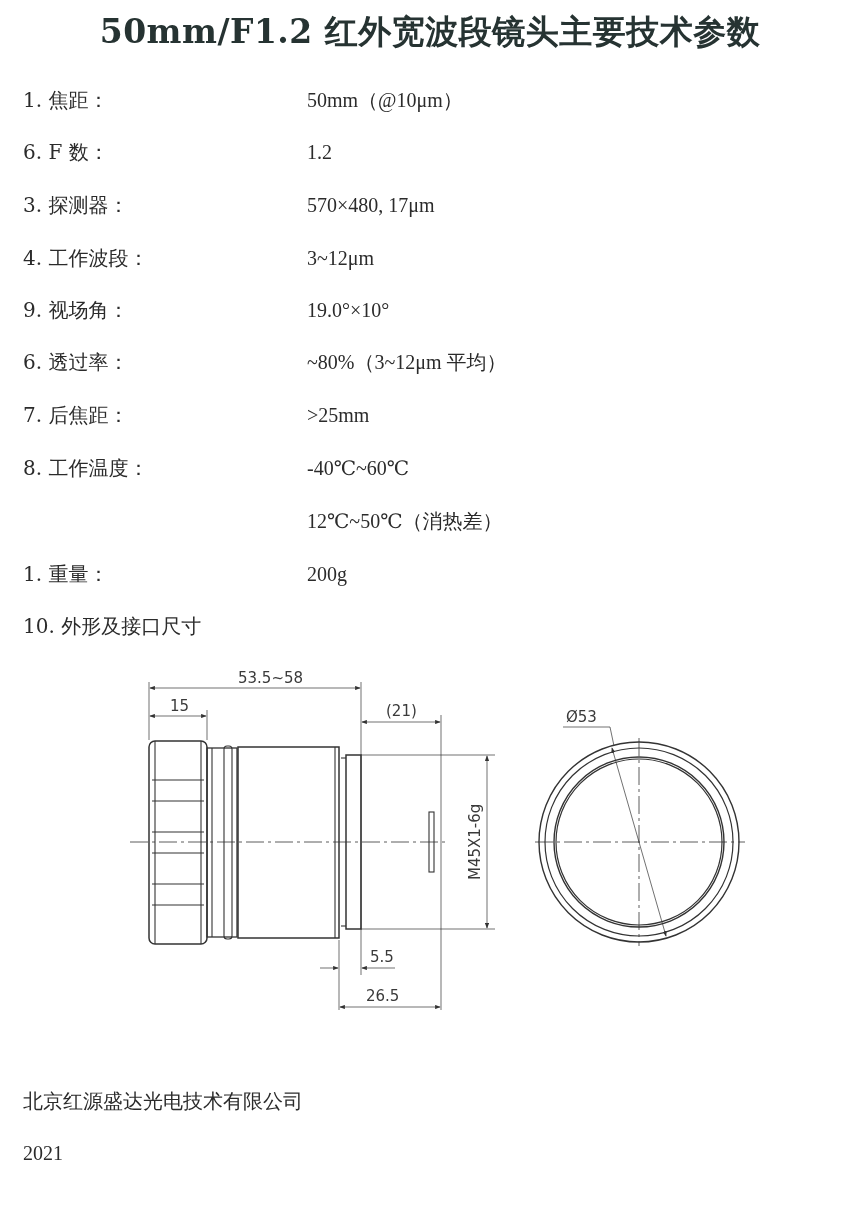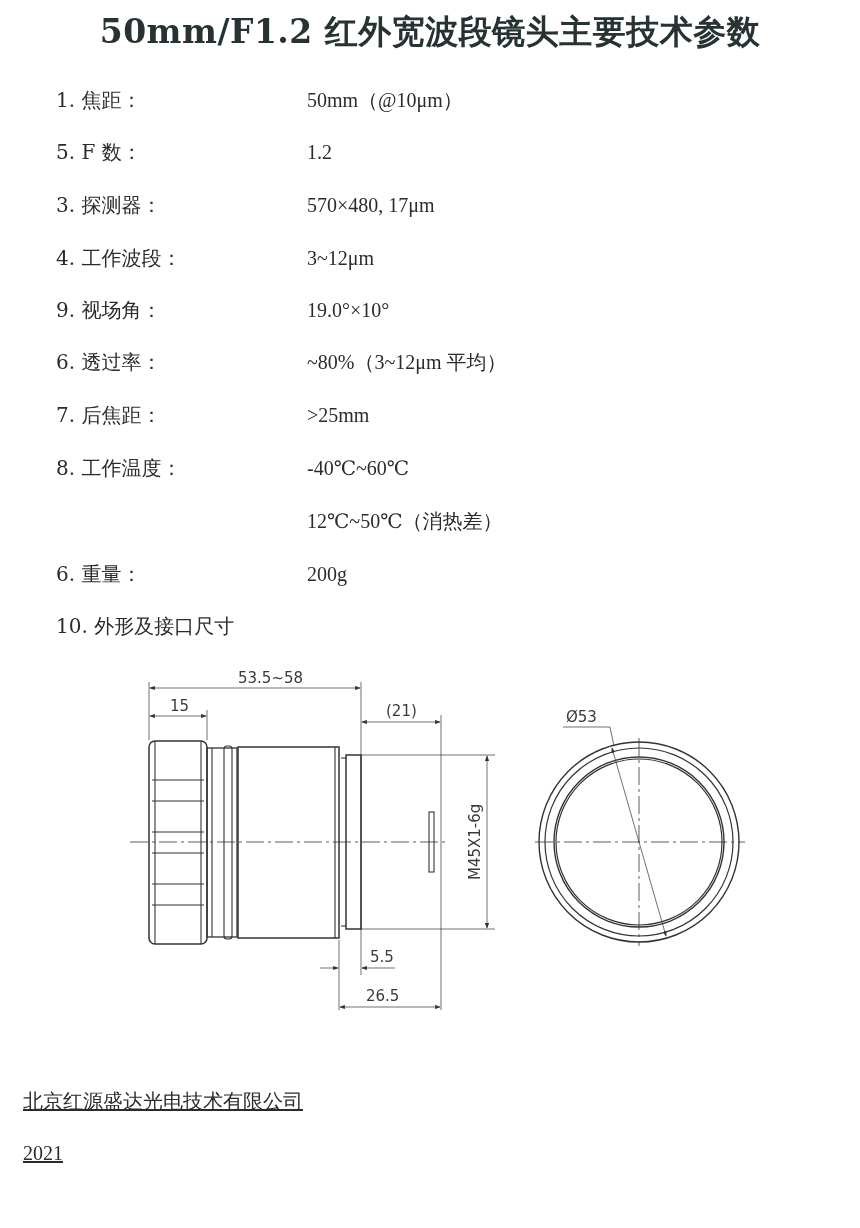--- a/index.html
+++ b/index.html
@@ -1,35 +1,35 @@
 <!DOCTYPE html>
 <html><head>
 <meta charset="utf-8">
 <style>
   html, body { margin: 0; padding: 0; background: #ffffff; }
   body { width: 860px; height: 1228px; position: relative; overflow: hidden; color: #2b2b2b; font-family: "DejaVu Serif", "Liberation Serif", serif; }
   .title { position: absolute; left: 0; top: 10px; width: 860px; text-align: center; font-size: 33px; font-weight: bold; color: #263332; letter-spacing: 0.5px; }
   .row { position: absolute; left: 23px; font-size: 20px; height: 30px; line-height: 30px; white-space: nowrap; }
-  .label { position: absolute; left: 0; top: 0; margin-left: 33px; }
+  .label { position: absolute; left: 0; top: 0; }
   .value { position: absolute; left: 248px; top: 0; font-family: "Liberation Serif", "DejaVu Serif", serif; margin-left: 36px; }
-  .footer { position: absolute; left: 23px; font-size: 20px; text-decoration: underline; }
+  .footer { position: absolute; left: 23px; font-size: 20px; }
   .drawing { position: absolute; left: 0; top: 650px; }
   .dim-text { font-family: "DejaVu Sans", "Liberation Sans", sans-serif; font-size: 15px; fill: #3a3a3a; }
 </style>
 </head>
 <body>
 
 <div class="title">50mm/F1.2 红外宽波段镜头主要技术参数</div>
 
 <div class="row" style="top:85px">
   <span class="label">1.  焦距：</span>
   <span class="value">50mm（@10μm）</span>
 </div>
 <div class="row" style="top:137px">
-  <span class="label">5. F 数：</span>
+  <span class="label">6. F 数：</span>
   <span class="value">1.2</span>
 </div>
 <div class="row" style="top:190px">
   <span class="label">3.  探测器：</span>
   <span class="value">570×480, 17μm</span>
 </div>
 <div class="row" style="top:243px">
   <span class="label">4.  工作波段：</span>
   <span class="value">3~12μm</span>
 </div>
@@ -46,21 +46,21 @@
   <span class="value">&gt;25mm</span>
 </div>
 <div class="row" style="top:453px">
   <span class="label">8.  工作温度：</span>
   <span class="value">-40℃~60℃</span>
 </div>
 <div class="row" style="top:506px">
   <span class="value">12℃~50℃（消热差）</span>
 </div>
 <div class="row" style="top:559px">
-  <span class="label">6.  重量：</span>
+  <span class="label">1.  重量：</span>
   <span class="value">200g</span>
 </div>
 <div class="row" style="top:611px">
   <span class="label">10.  外形及接口尺寸</span>
 </div>
 
 <svg class="drawing" width="860" height="380" viewBox="0 650 860 380" stroke="#333" fill="none" stroke-width="1.1">
   <defs>
     <marker id="arr" markerWidth="8" markerHeight="6" refX="7" refY="3" orient="auto-start-reverse">
       <path d="M0,0 L8,3 L0,6 Z" fill="#333" stroke="none"></path>

